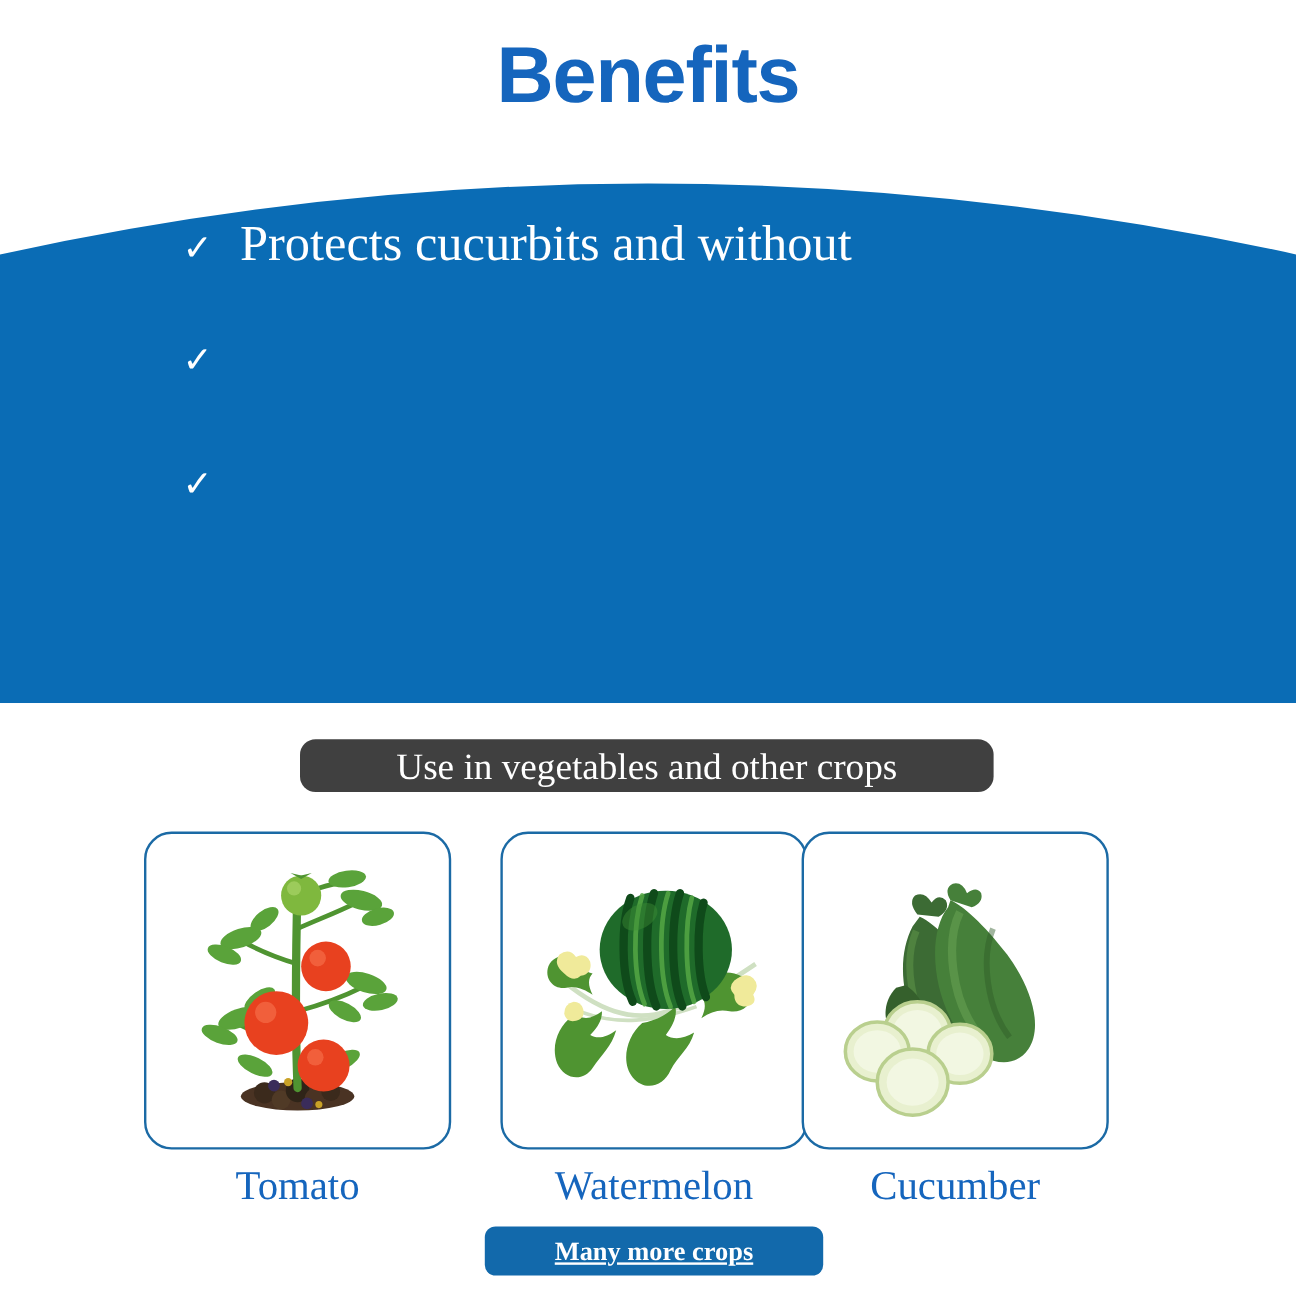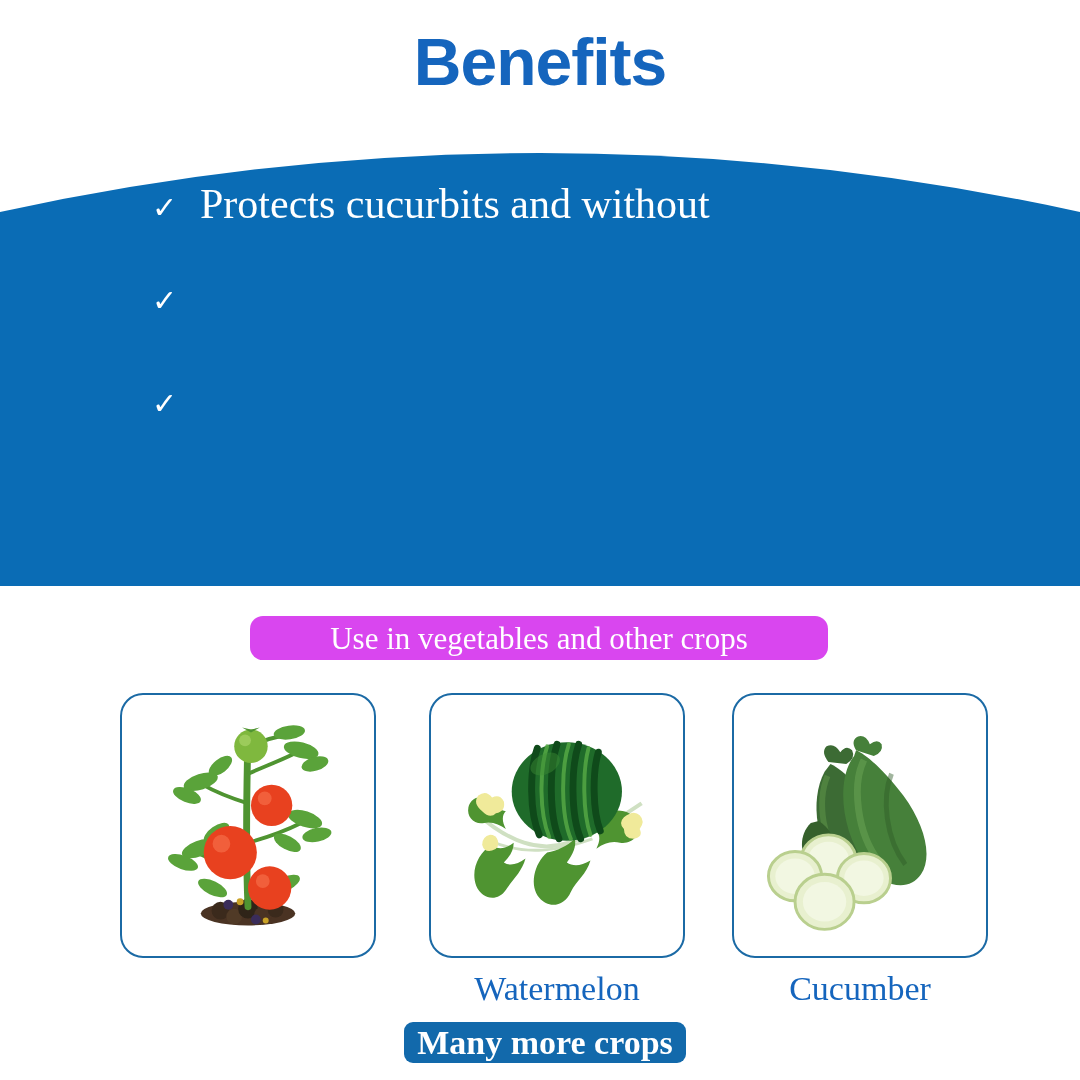--- a/index.html
+++ b/index.html
@@ -70,21 +70,21 @@
     white-space: nowrap;
   }
 
   
   #usage-badge {
     position: absolute;
     left: 250px;
     top: 616px;
     width: 578px;
     height: 44px;
-    background: #d946ef;
+    background: #404040;
     border-radius: 13px;
     display: flex;
     align-items: center;
     justify-content: center;
   }
   #usage-badge .badge-text {
     color: #ffffff;
     font-size: 31px;
     line-height: 1;
     white-space: nowrap;
@@ -97,22 +97,22 @@
     top: 693px;
     width: 1080px;
     height: 320px;
   }
   .crop-cell {
     position: absolute;
     top: 0;
     width: 256px;
   }
   .crop-cell.c0 { left: 120px; }
-  .crop-cell.c1 { left: 417px; margin-left: 12px; }
-  .crop-cell.c2 { left: 732px; font-family: Liberation Serif, serif; }
+  .crop-cell.c1 { left: 417px; }
+  .crop-cell.c2 { left: 668px; font-family: Liberation Serif, serif; }
 
   .crop-card {
     position: relative;
     width: 100%;
     height: 265px;
     box-sizing: border-box;
     border: 2.5px solid #1b6aa5;
     border-radius: 23px;
     background: #ffffff;
     overflow: hidden;
@@ -138,24 +138,25 @@
     width: 282px;
     height: 41px;
     background: #1269ab;
     border-radius: 9px;
     display: flex;
     align-items: center;
     justify-content: center;
   }
   #more-badge .badge-text {
     color: #ffffff;
-    font-size: 34px;
+    font-size: 22px;
     font-weight: bold;
     line-height: 1;
     white-space: nowrap;
+    text-decoration: underline;
   }
 </style>
 </head>
 <body>
 
 <div id="page">
 
   <div id="title">Benefits</div>
 
   <div id="benefits-panel"></div>
@@ -234,20 +235,21 @@
           <circle cx="150" cy="196" r="22" fill="#e8411f"></circle>
           <circle cx="143" cy="189" r="7" fill="#f46a45" opacity="0.75"></circle>
           <circle cx="152" cy="112" r="21" fill="#e8411f"></circle>
           <circle cx="145" cy="105" r="7" fill="#f46a45" opacity="0.75"></circle>
 
           <circle cx="131" cy="52" r="17" fill="#7fb83e"></circle>
           <circle cx="125" cy="46" r="6" fill="#a4cf63" opacity="0.8"></circle>
           <path d="M131 38 l-9 -5 l9 2 l9 -2 z" fill="#4f9431"></path>
         </svg>
       </div>
+      <div class="crop-label">Tomato</div>
     </div>
 
     <div class="crop-cell c1">
       <div class="crop-card">
         <svg class="crop-art" viewBox="0 0 256 265">
 
           <path d="M46 120 C80 150 110 160 140 150 C170 140 196 122 214 110" stroke="#cfe0c2" stroke-width="4" fill="none"></path>
           <path d="M60 148 C96 164 130 158 164 146" stroke="#cfe0c2" stroke-width="3" fill="none"></path>
 
           <g fill="#4f9431">

